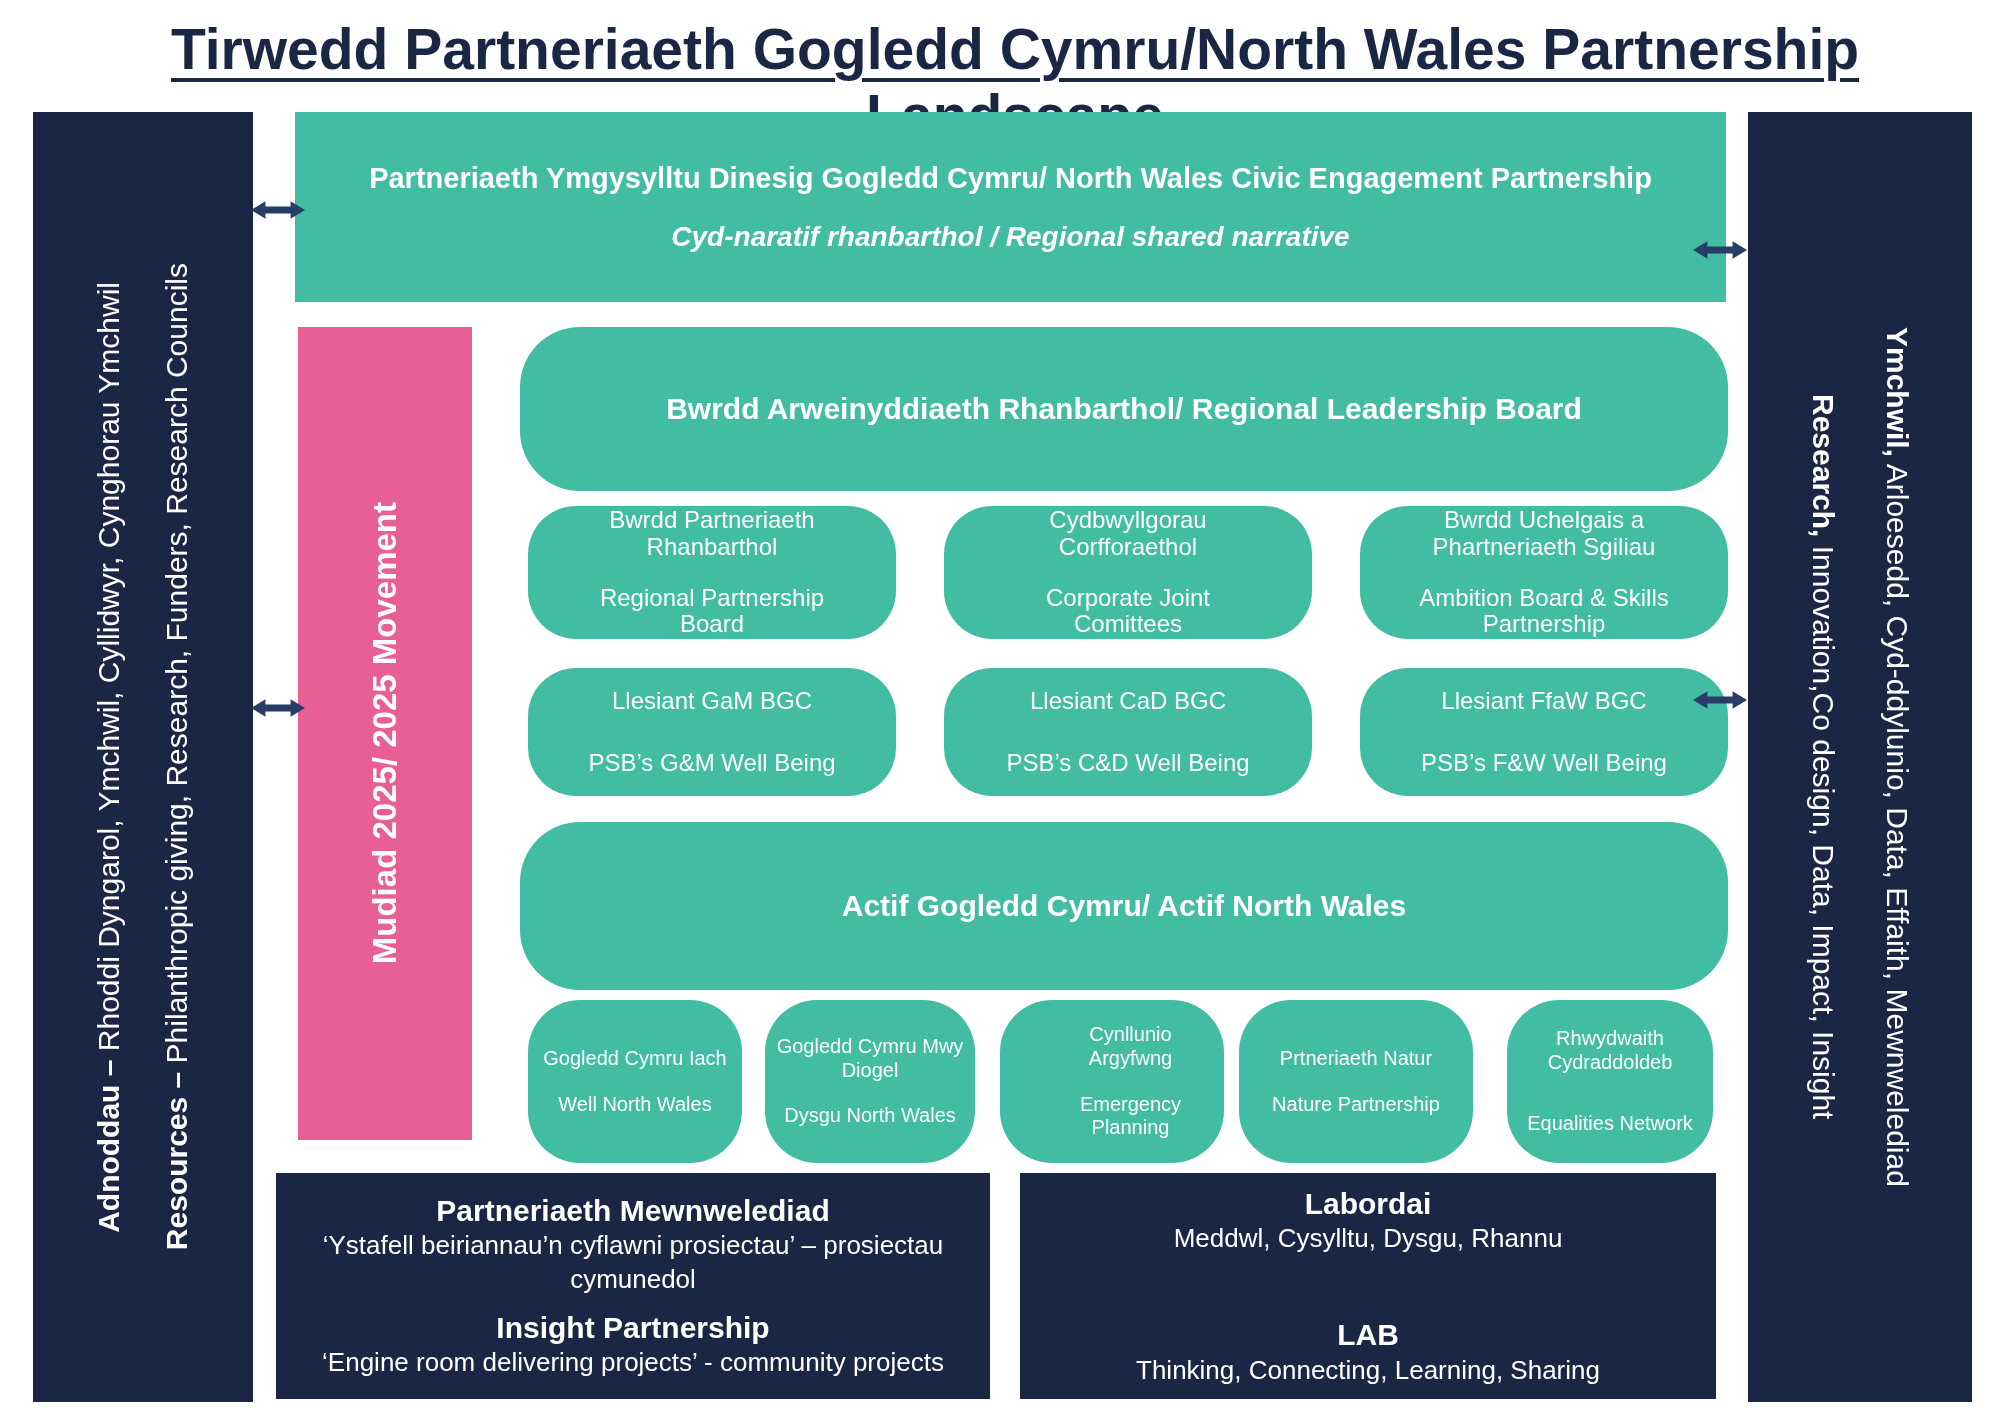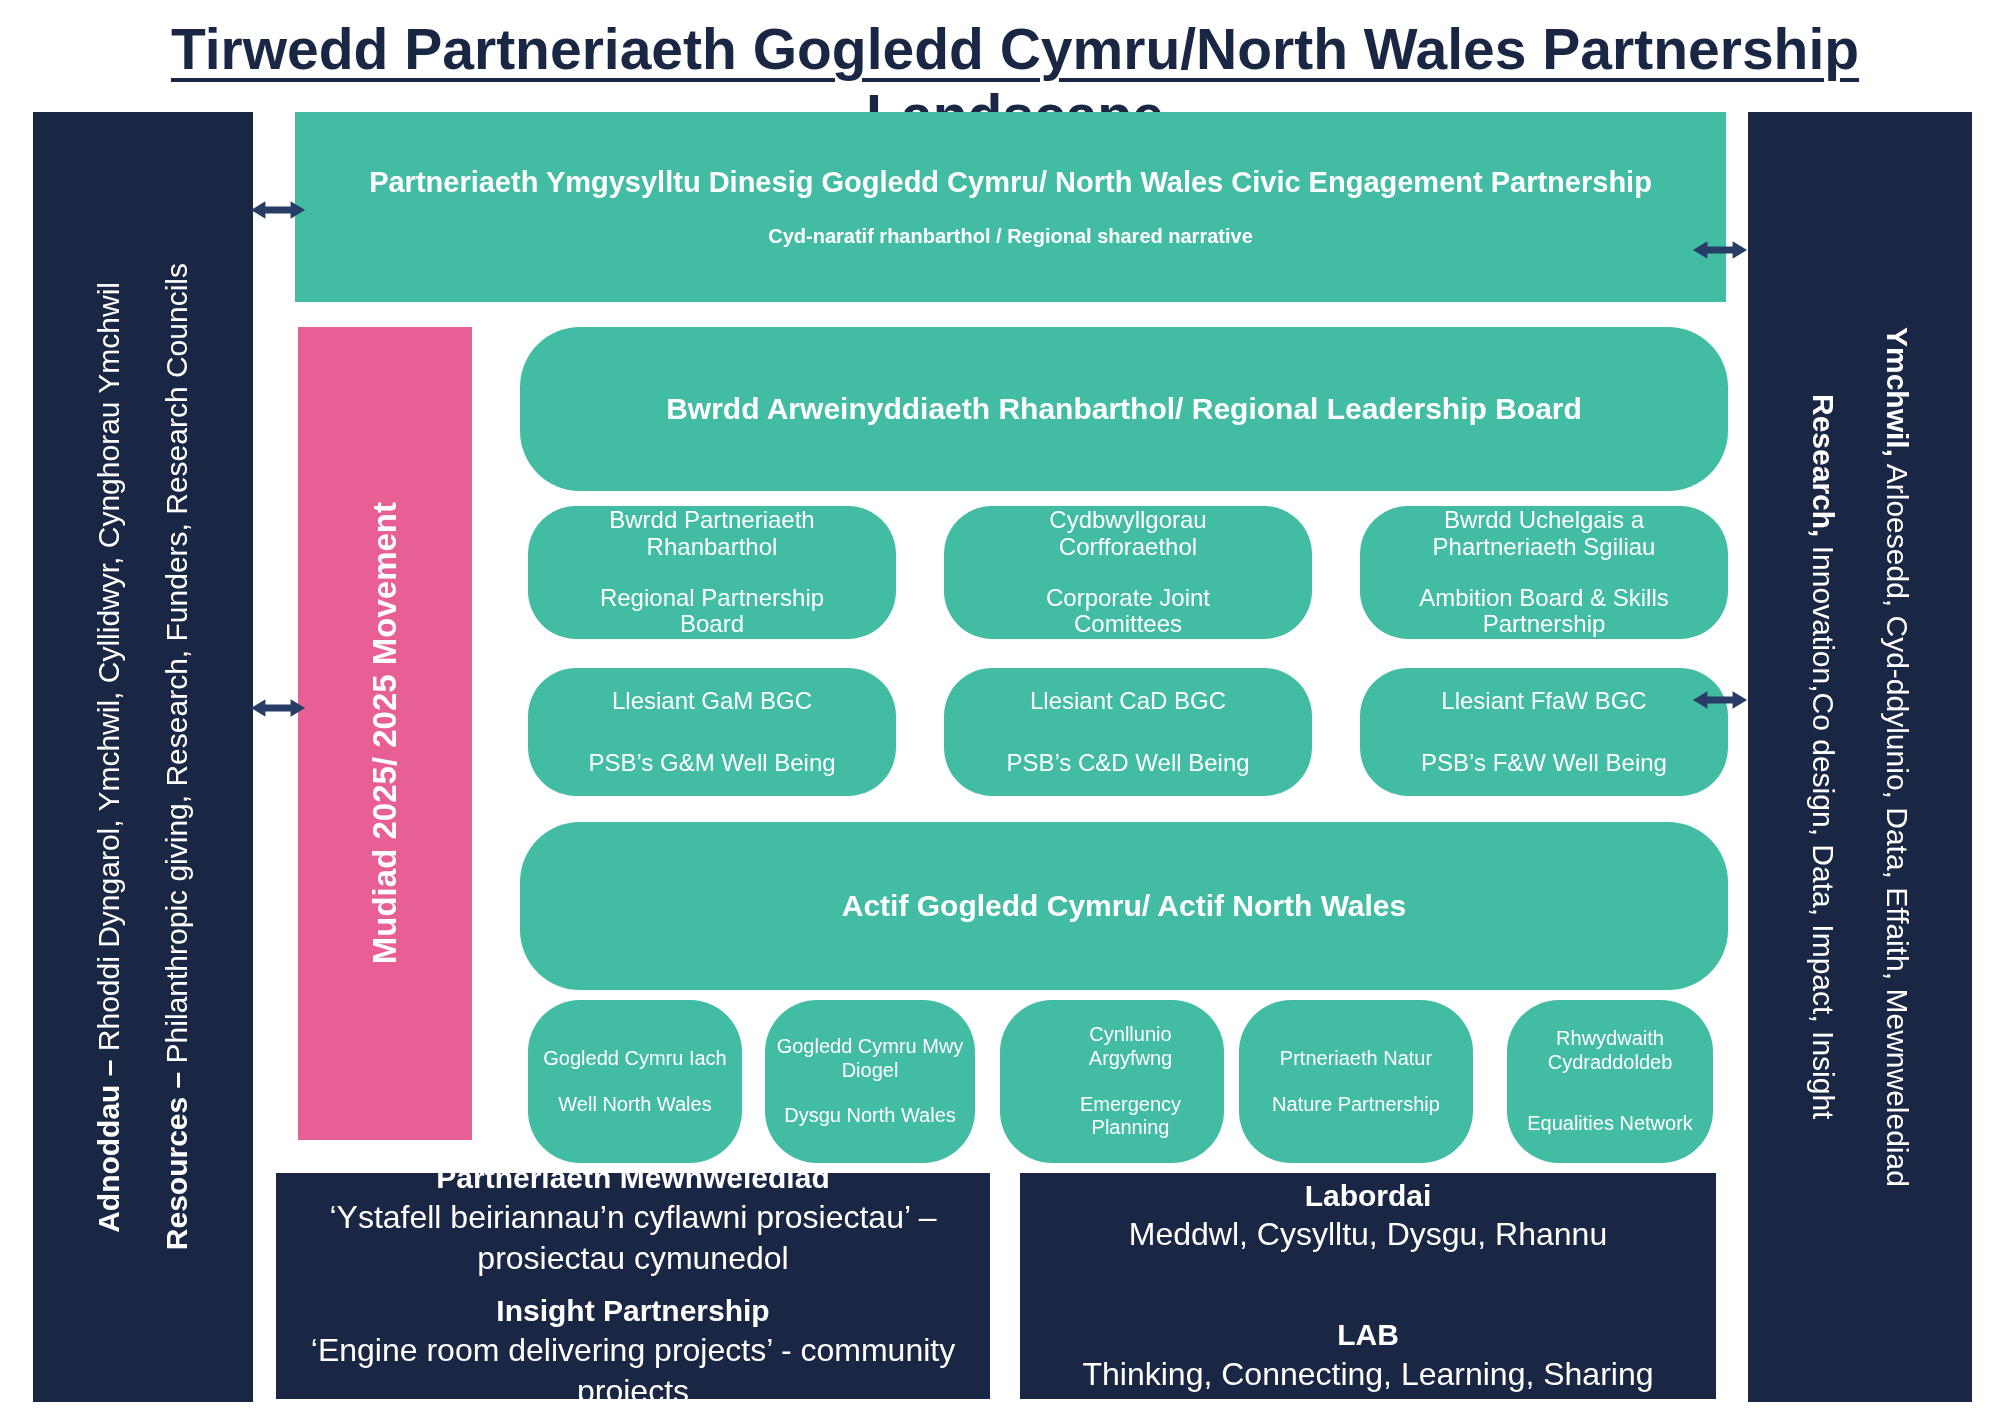--- a/index.html
+++ b/index.html
@@ -18,21 +18,21 @@
     color:#fff; font-size:30px;}
   .sidebar-left{left:33px; width:220px; gap:34px;}
   .sidebar-right{left:1748px; width:224px; gap:40px;}
   .v-up{writing-mode:vertical-rl; transform:rotate(180deg); white-space:nowrap;}
   .v-down{writing-mode:vertical-rl; white-space:nowrap;}
 
   .banner{position:absolute; left:295px; top:112px; width:1431px; height:190px;
     background:var(--teal); color:#fff; display:flex; flex-direction:column;
     align-items:center; justify-content:center; gap:26px; text-align:center;}
   .banner .l1{font-size:29px; font-weight:bold; white-space:nowrap;}
-  .banner .l2{font-size:20px; font-weight:bold; white-space:nowrap;}
+  .banner .l2{font-size:28px; font-weight:bold; white-space:nowrap;font-style:italic;}
 
   .movement{position:absolute; left:298px; top:327px; width:174px; height:813px;
     background:var(--pink); display:flex; align-items:center; justify-content:center;}
   .movement .v-up{font-size:33px; font-weight:bold; color:#fff;}
 
   .pill{position:absolute; background:var(--teal); color:#fff; display:flex;
     flex-direction:column; align-items:center; justify-content:center; text-align:center;}
   .wide{left:520px; width:1208px; border-radius:60px;}
   .leadership{top:327px; height:164px; font-size:30px; font-weight:bold;}
   .actif{top:822px; height:168px; font-size:30px; font-weight:bold;}
@@ -45,21 +45,21 @@
   .bx1{left:528px; width:368px;} .bx2{left:944px; width:368px;} .bx3{left:1360px; width:368px;}
   .pb1{left:528px; width:214px;} .pb2{left:765px; width:210px;} .pb3{left:1000px; width:224px;padding-left:47px;}
   .pb4{left:1239px; width:234px;} .pb5{left:1507px; width:206px;gap:38px;}
 
   .dark-box{position:absolute; top:1173px; height:226px; background:var(--navy); color:#fff;
     display:flex; flex-direction:column; align-items:center; justify-content:center;
     text-align:center; padding:0 28px;}
   .insight{left:276px; width:714px;}
   .lab{left:1020px; width:696px;}
   .dark-box .hd{font-size:30px; font-weight:bold; line-height:1.25;}
-  .dark-box .sb{font-size:32px; line-height:1.3;}
+  .dark-box .sb{font-size:26px; line-height:1.3;}
   .insight .sb-first{margin-bottom:12px;}
   .lab .sb-first{margin-bottom:60px;}
 
   .dbl-arrow{position:absolute; width:58px; height:24px;}
   .dbl-arrow path{fill:var(--arrow);}
   .a1{left:249px; top:198px;} .a2{left:249px; top:696px;}
   .a3{left:1691px; top:238px;} .a4{left:1691px; top:688px;}
 </style>
 </head>
 <body>

